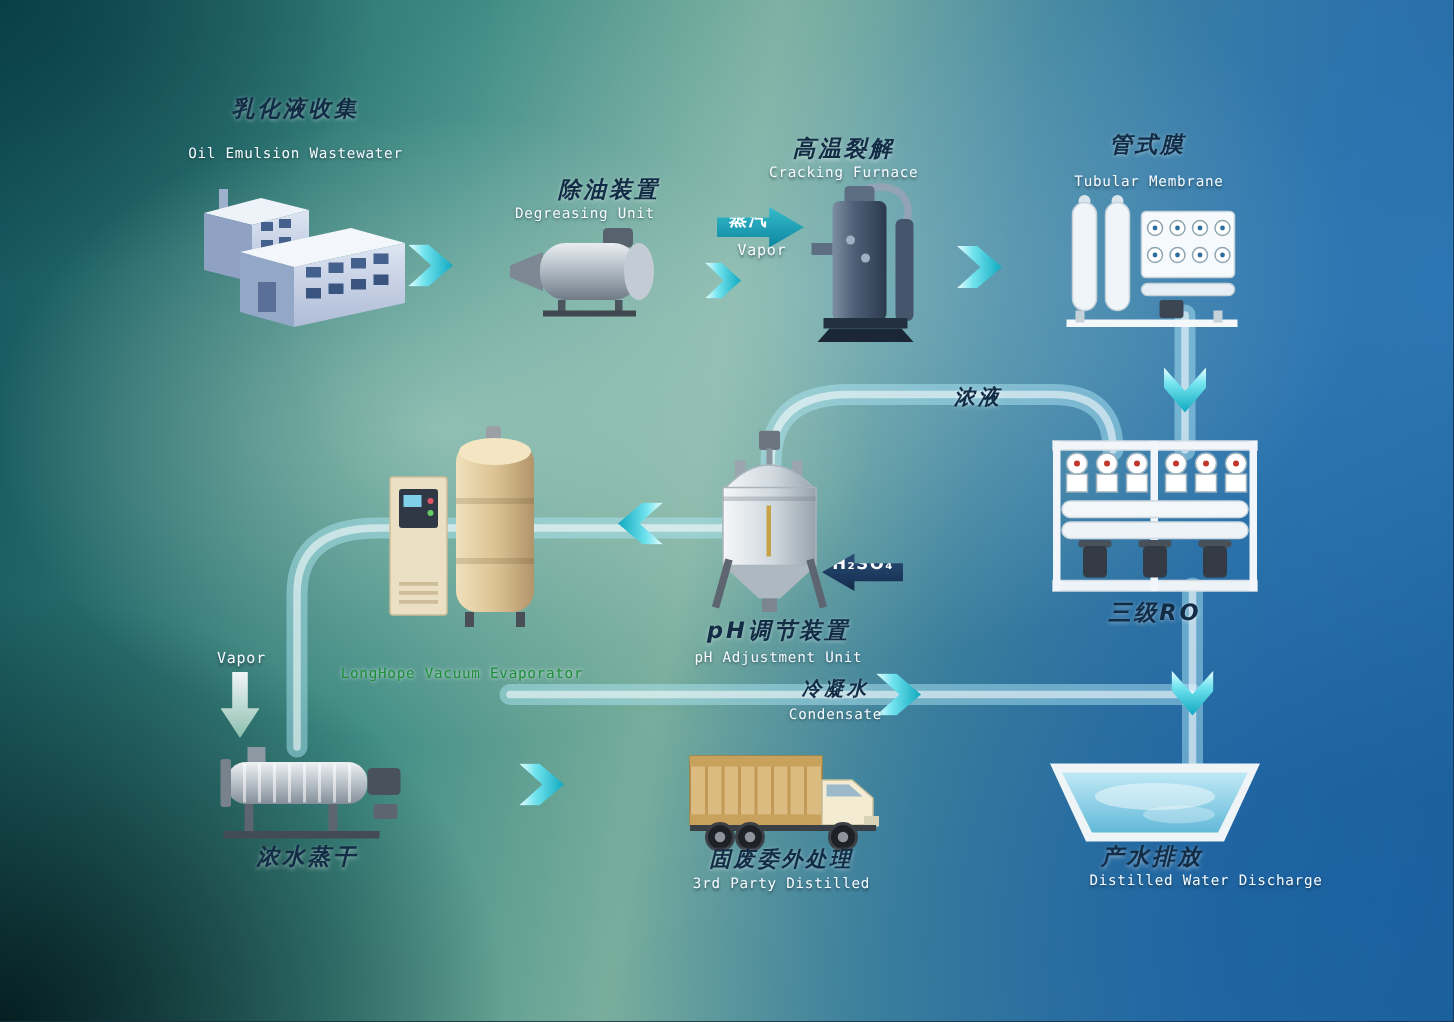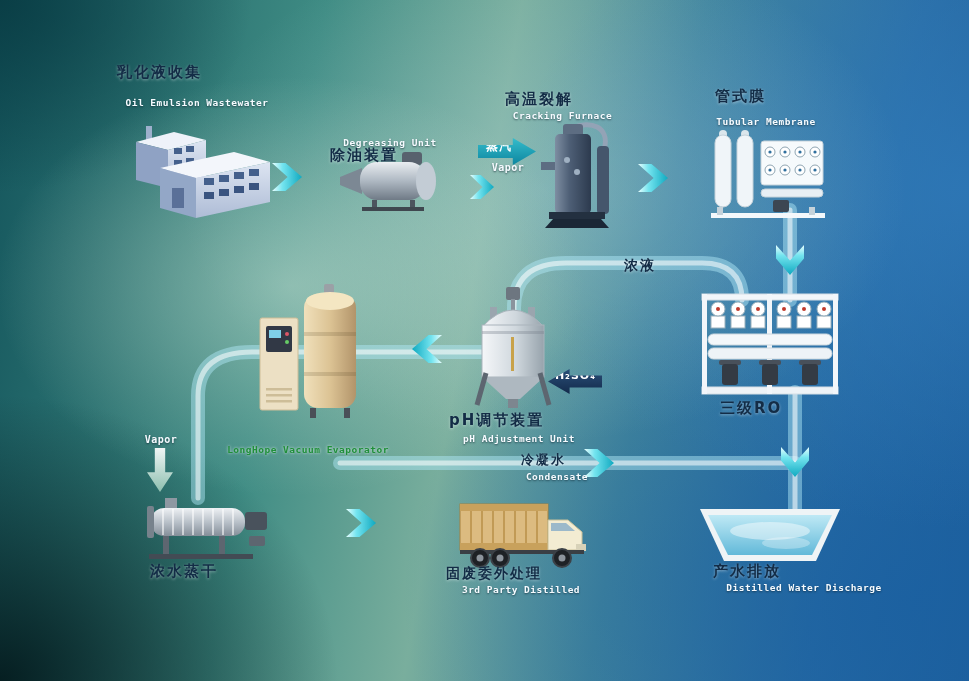--- a/index.html
+++ b/index.html
@@ -22,25 +22,26 @@
   .pipe-inner{stroke:rgba(255,255,255,.55);stroke-width:5;fill:none;stroke-linecap:round;}
   .chev{
     position:absolute;z-index:2;width:30px;height:28px;
     background:linear-gradient(90deg,#eaffff 0%,#74e4ef 35%,#0fa9c0 100%);
     clip-path:polygon(0 0,45% 0,100% 50%,45% 100%,0 100%,52% 50%);
     filter:drop-shadow(0 0 3px rgba(140,235,245,.9));
   }
   .node{position:absolute;z-index:3;}
   .zh-label{
     position:absolute;z-index:4;font-weight:bold;color:#132c46;font-size:15px;
-    letter-spacing:2px;line-height:1.2;
+    letter-spacing:2px;text-align:center;line-height:1.2;
     text-shadow:0 1px 3px rgba(255,255,255,.45);
+    font-style:italic;
   }
   .en-label{
-    position:absolute;z-index:4;font-family:"DejaVu Sans Mono",monospace;font-weight:bold;
+    position:absolute;z-index:4;font-family:"DejaVu Sans Mono",monospace;font-weight:normal;
     color:#f6fbff;font-size:9.5px;letter-spacing:.5px;text-align:center;line-height:1.3;
     text-shadow:0 1px 2px rgba(10,30,40,.6);
   }
   .green{color:#1f8f3a;text-shadow:0 0 3px rgba(255,255,255,.8);}
   .blockarrow{
     position:absolute;z-index:5;display:flex;align-items:flex-start;
     color:#fff;font-weight:bold;font-size:12px;letter-spacing:1px;
   }
   .arrow-right{
     background:linear-gradient(180deg,#35bccb,#0d86a0);
@@ -357,21 +358,21 @@
       <polygon points="0,4 140,4 116,56 24,56" fill="#eff4f6"></polygon>
       <polygon points="8,10 132,10 112,50 28,50" fill="url(#pool-water)"></polygon>
       <ellipse cx="70" cy="26" rx="40" ry="9" fill="rgba(255,255,255,.45)"></ellipse>
       <ellipse cx="86" cy="38" rx="24" ry="6" fill="rgba(255,255,255,.3)"></ellipse>
     </svg>
   </div>
 
   <div class="zh-label" style="left:117px;top:63px;width:160px;">乳化液收集</div>
   <div class="en-label" style="left:102px;top:97px;width:190px;">Oil Emulsion Wastewater</div>
 
-  <div class="zh-label" style="left:330px;top:117px;width:120px;margin-top:29px;">除油装置</div>
+  <div class="zh-label" style="left:346px;top:117px;width:120px;">除油装置</div>
   <div class="en-label" style="left:320px;top:137px;width:140px;">Degreasing Unit</div>
 
   <div class="zh-label" style="left:505px;top:90px;width:115px;">高温裂解</div>
   <div class="en-label" style="left:495px;top:110px;width:135px;">Cracking Furnace</div>
 
   <div class="zh-label" style="left:715px;top:87px;width:100px;">管式膜</div>
   <div class="en-label" style="left:696px;top:116px;width:140px;">Tubular Membrane</div>
 
   <div class="zh-label" style="left:720px;top:399px;width:100px;">三级RO</div>
 

